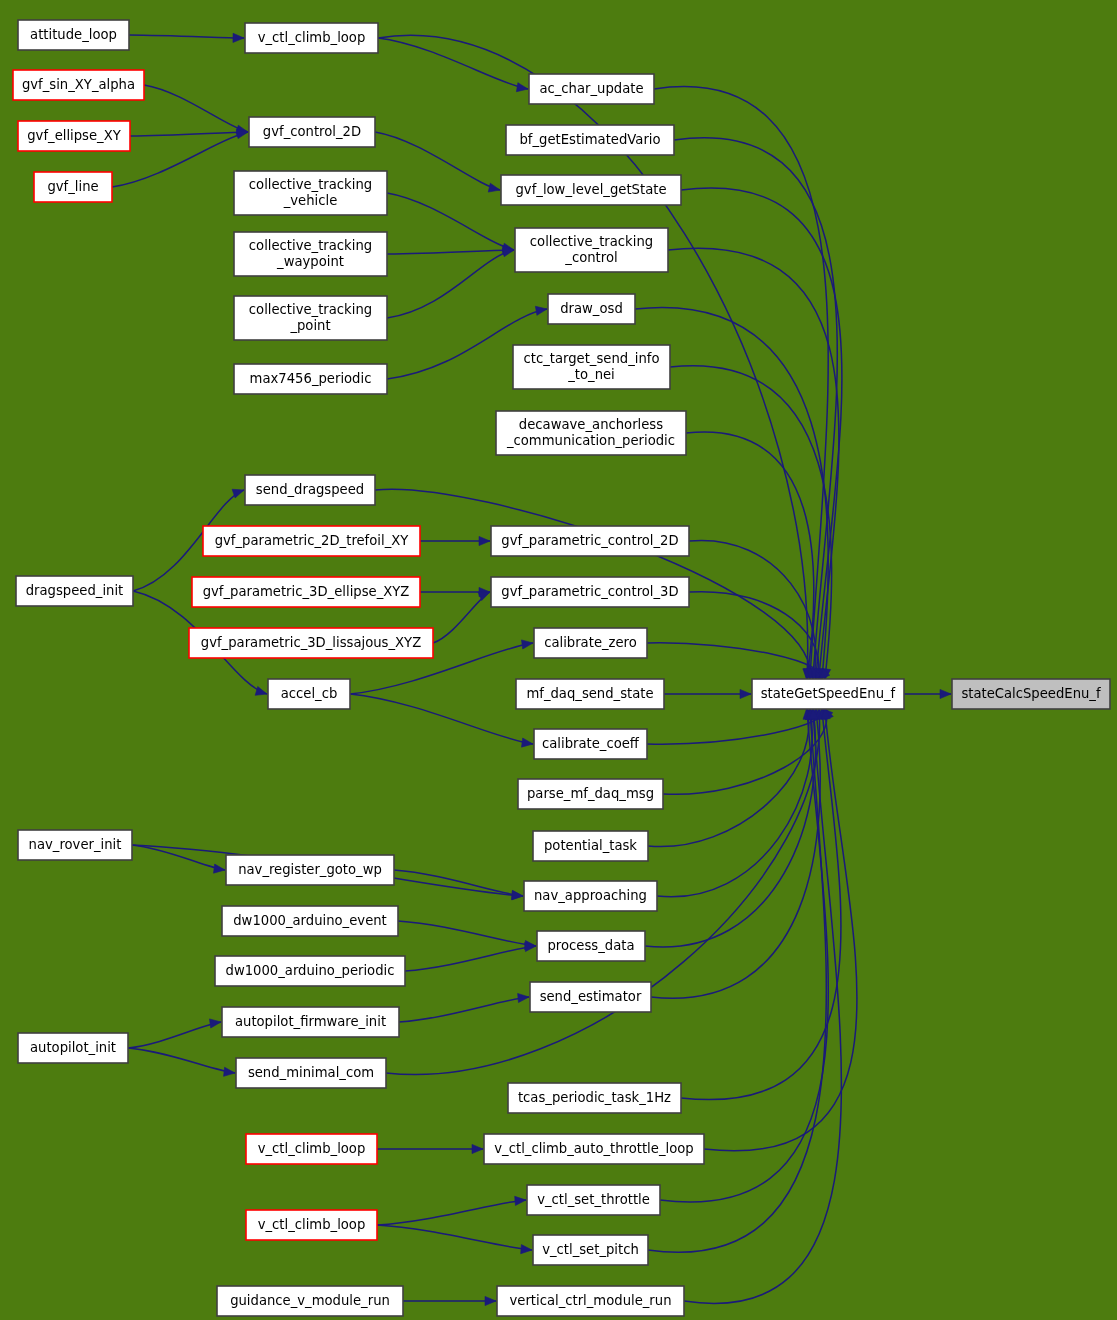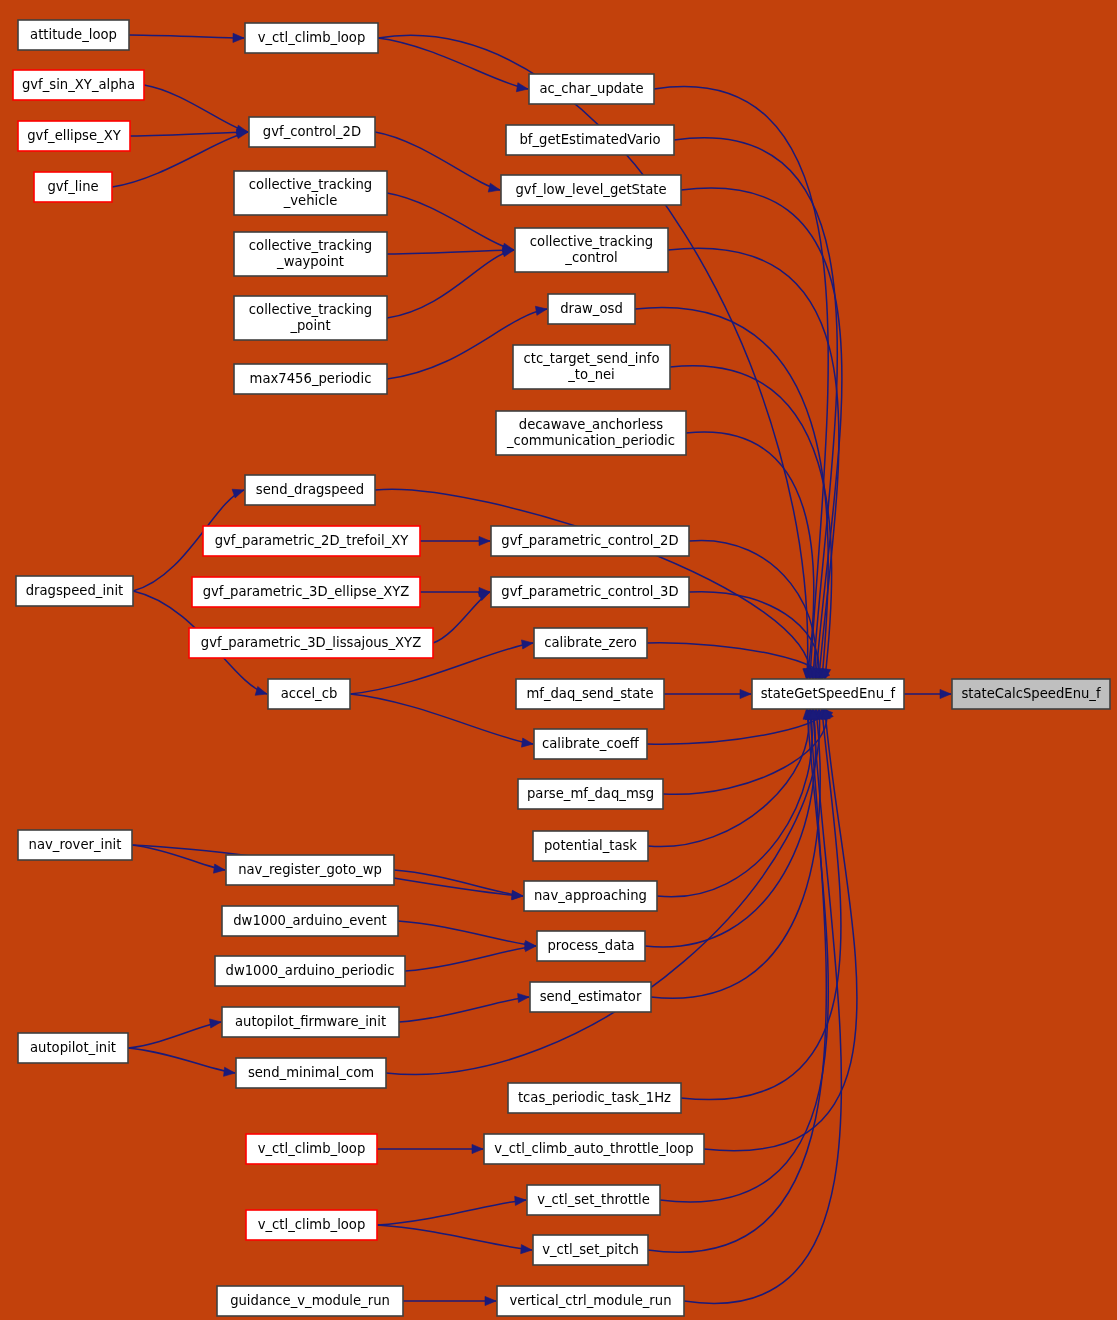--- a/index.html
+++ b/index.html
@@ -4,21 +4,21 @@
 <style>
   html, body {
     margin: 0;
     padding: 0;
     background: #ffffff;
   }
   #graph-root {
     position: relative;
     width: 1117px;
     height: 1320px;
-    background: #c2410c;
+    background: #4d7c0f;
     font-family: "DejaVu Sans", "Liberation Sans", sans-serif;
   }
   svg#callgraph {
     display: block;
     width: 1117px;
     height: 1320px;
   }
   .node-box {
     fill: #ffffff;
     stroke: #404040;

